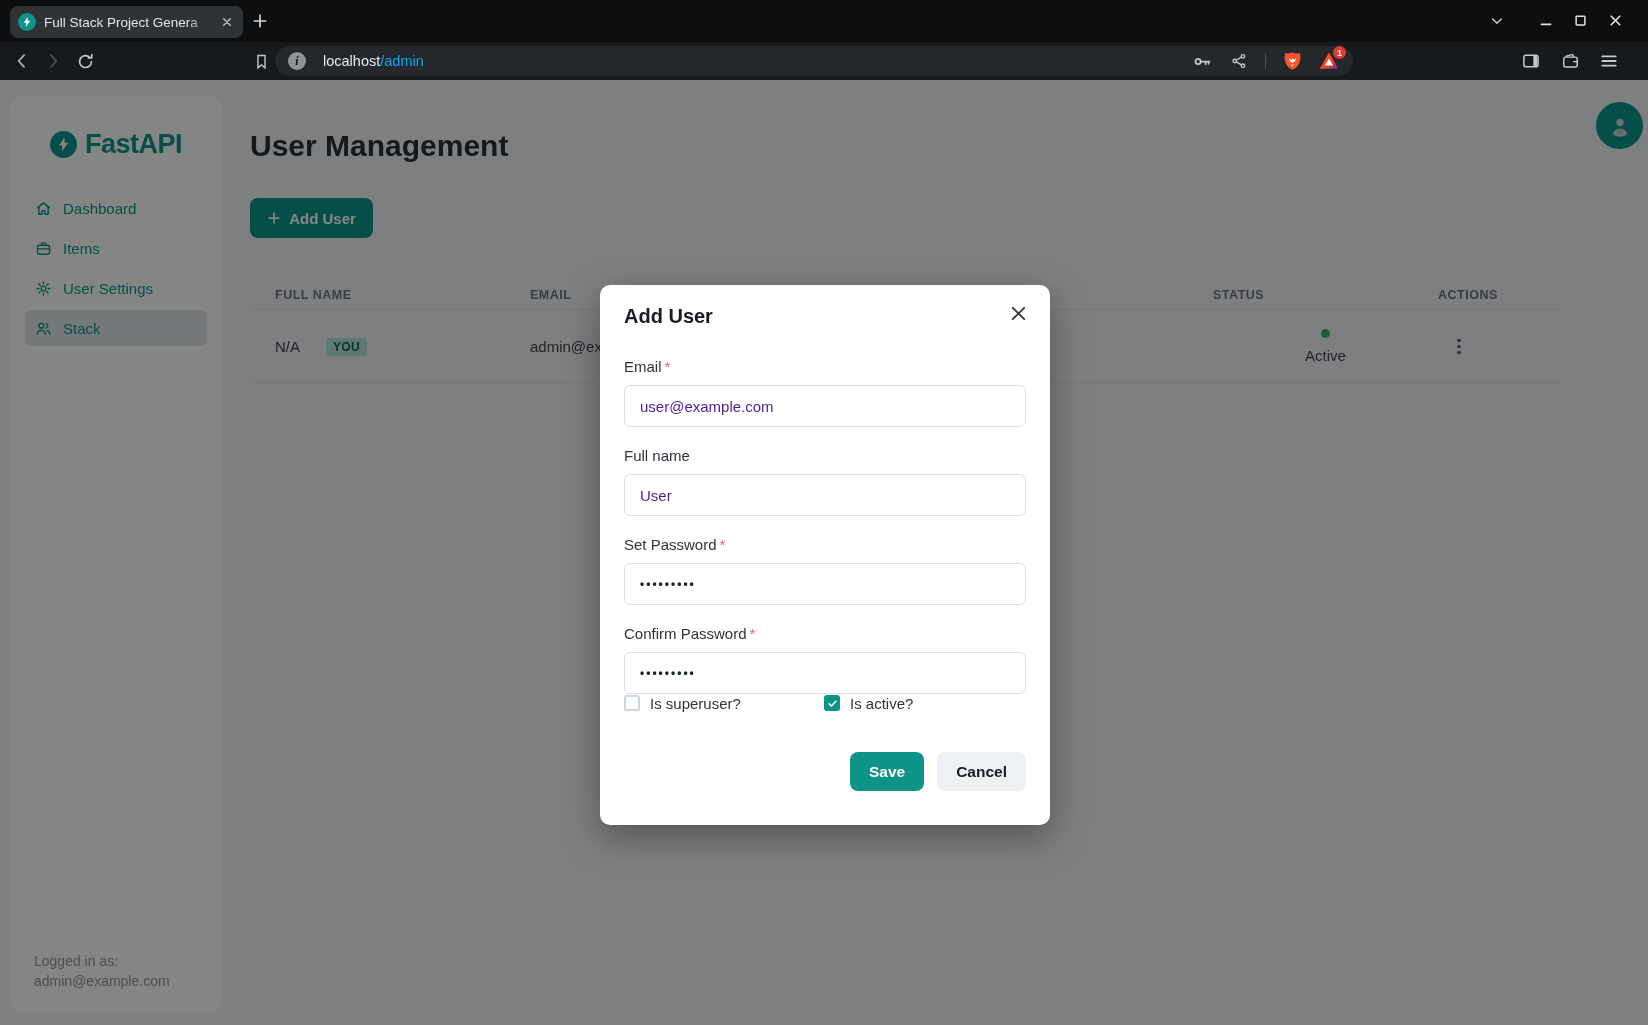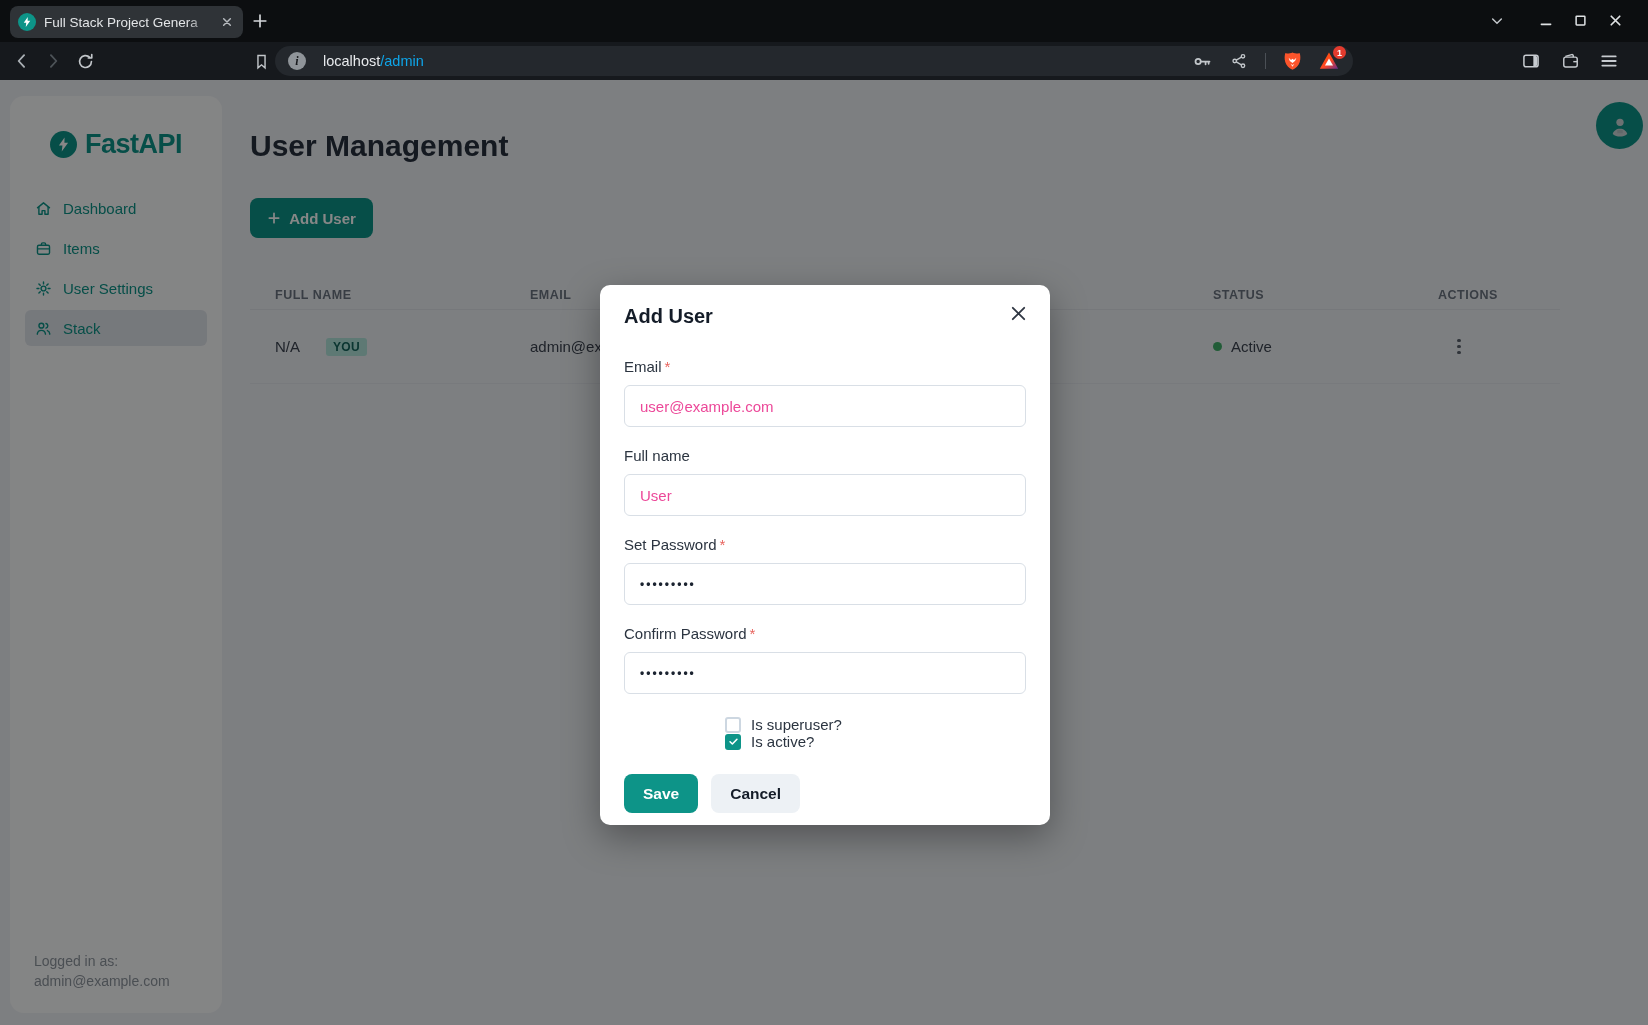--- a/index.html
+++ b/index.html
@@ -69,49 +69,49 @@
 
   .table { position:absolute; left:250px; top:200px; width:1310px; }
   .t-head { display:grid; grid-template-columns:255px 683px 225px 1fr; padding:0 25px; height:30px;
              align-items:center; border-bottom:1px solid #dfe3e8; }
   .t-head span { font-size:12.5px; font-weight:700; letter-spacing:0.5px; color:#6b7480; }
   .t-row { display:grid; grid-template-columns:255px 683px 225px 1fr; padding:0 25px; height:74px;
              align-items:center; border-bottom:1px solid #e3e7ec; font-size:15px; color:#3b4350; }
   .cell-name { display:flex; align-items:center; gap:26px; }
   .you-badge { background:#b1e4dc; color:#15655c; font-size:12px; font-weight:700; letter-spacing:0.3px;
              padding:2px 7px; border-radius:3px; }
-  .cell-status { display:flex; align-items:center; gap:9px; }
+  .cell-status { display:flex; align-items:center; gap:9px;flex-direction:column; }
   .dot { width:9px; height:9px; border-radius:50%; background:#3fae68; }
   .kebab { margin-left:12px; width:18px; height:20px; display:flex; flex-direction:column;
              align-items:center; justify-content:center; gap:2.5px; }
   .kebab i { width:3.5px; height:3.5px; border-radius:50%; background:#5b636e; }
 
   .avatar { position:absolute; left:1596px; top:22px; width:47px; height:47px; border-radius:50%;
              background:#0d9488; display:flex; align-items:center; justify-content:center; }
 
   .dim { position:absolute; inset:0; background:rgba(0,0,0,0.47); }
 
   
   .modal { position:absolute; left:600px; top:285px; width:450px; height:540px; background:#fff;
            border-radius:10px; box-shadow:0 12px 36px rgba(0,0,0,0.35); z-index:20; padding:20px 24px 0; }
   .modal-title { font-size:20px; font-weight:700; color:#141c28; margin-bottom:28px; }
   .modal-close { position:absolute; top:16px; right:20px; width:24px; height:24px; color:#2f3642;
            background:none; border:none; display:flex; align-items:center; justify-content:center; }
   .fgroup { margin-bottom:18px; }
   .flabel { font-size:15px; line-height:22px; color:#2b3440; margin-bottom:7px; }
   .req { color:#e8645e; margin-left:3px; }
   .finput { width:100%; height:42px; border:1px solid #d9dfe6; border-radius:6px; padding:0 15px;
-           font-size:15px; color:#ec4899; font-family:inherit; background:#fff; outline:none; }
+           font-size:15px; color:#4c1d95; font-family:inherit; background:#fff; outline:none; }
   .finput.pwd { font-size:12px; letter-spacing:2px; font-weight:700; color:#1b2330; }
-  .checkrow { display:flex; align-items:center; margin-top:22px; height:18px;flex-direction:column; }
+  .checkrow { display:flex; align-items:center; height:18px; }
   .checkgroup { display:flex; align-items:center; gap:10px; width:200px; font-size:15px; color:#2b3440; }
   .cbox { width:16px; height:16px; border-radius:3px; flex:none; }
   .cbox.off { border:2px solid #cdd7e1; background:#fff; }
   .cbox.on { background:#0d9488; display:flex; align-items:center; justify-content:center; }
-  .modal-footer { margin-top:40px; display:flex; justify-content:flex-start; gap:13px; }
+  .modal-footer { margin-top:40px; display:flex; justify-content:flex-end; gap:13px; }
   .btn { height:39px; border:none; border-radius:8px; font-size:15.5px; font-weight:700; font-family:inherit; }
   .btn-save { background:#0d9488; color:#fff; padding:0 19px; }
   .btn-cancel { background:#edf1f5; color:#141c28; padding:0 19px; }
 </style>
 </head>
 <body>
 
 <div class="titlebar">
   <div class="tab">
     <span class="favicon">

